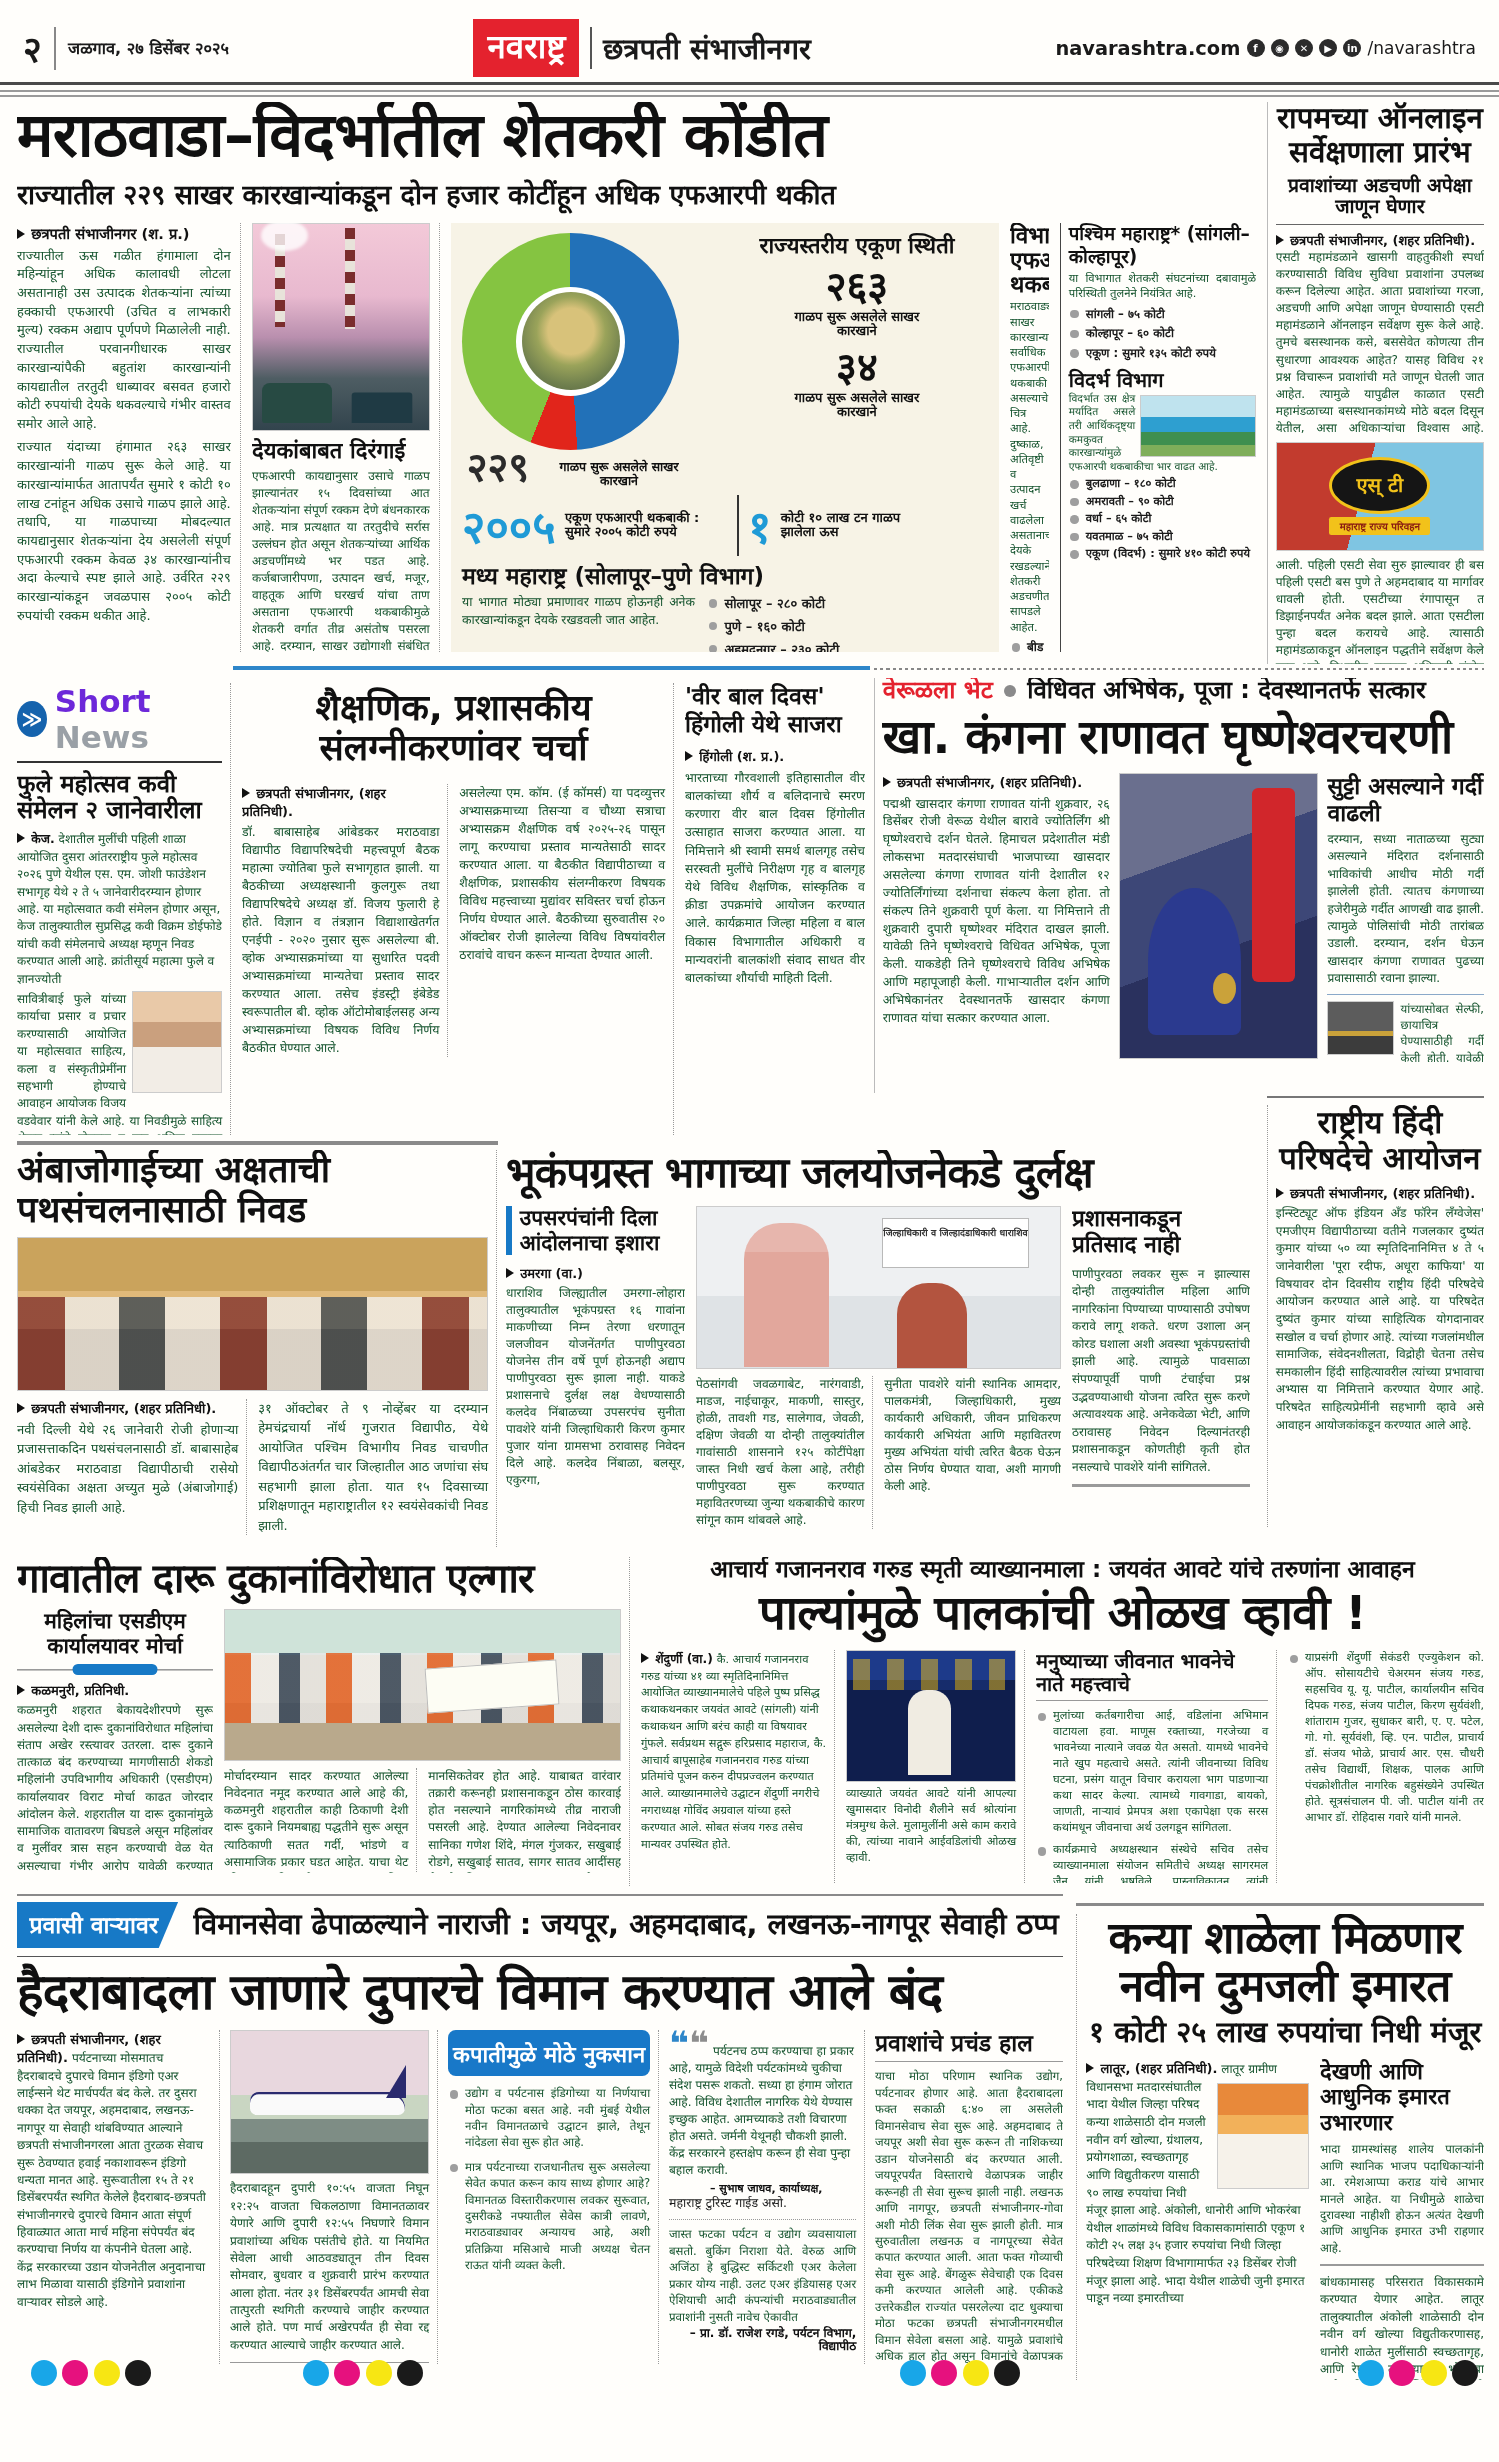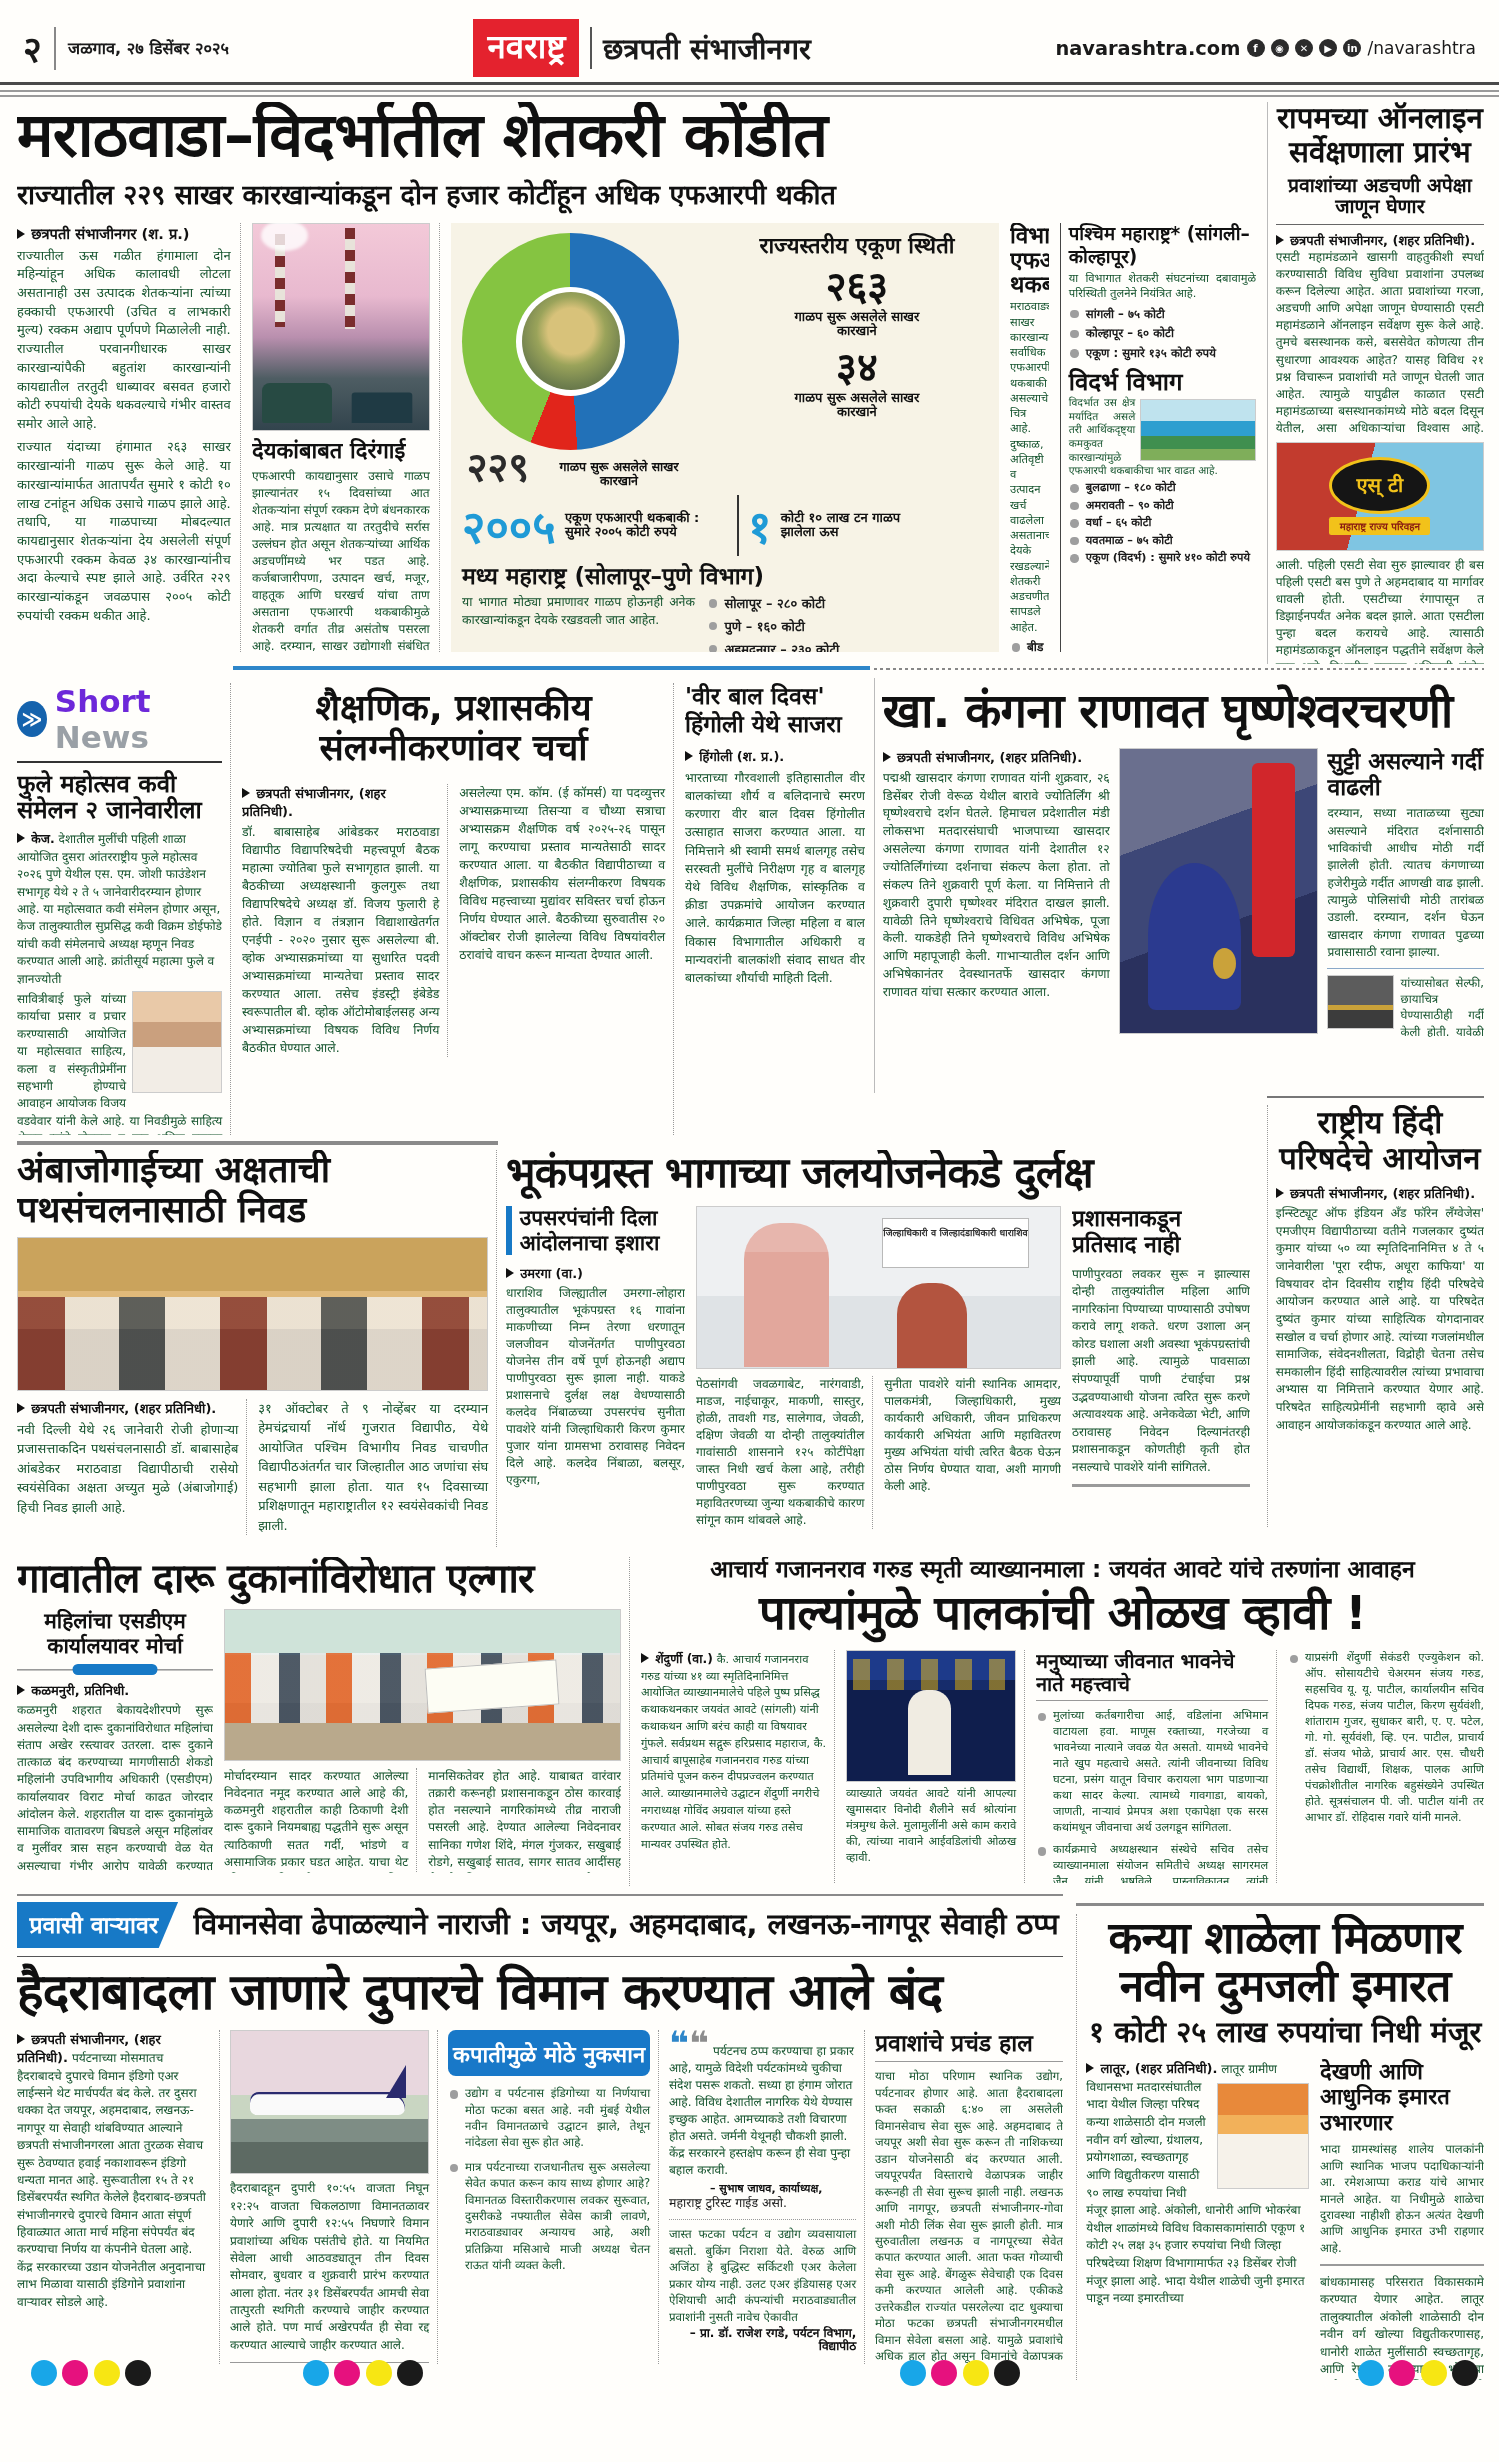--- a/index.html
+++ b/index.html
@@ -128,21 +128,21 @@
       </div>
 
       <div style="width:196px; border-left:1.6px solid #444; padding-left:7.8px; overflow:hidden;">
         <div class="hl" style="font-size:18.6px; line-height:1.2;">पश्चिम महाराष्ट्र* (सांगली–कोल्हापूर)</div>
         <div class="bodytx" style="font-size:11.3px; line-height:1.35; margin-top:3.1px;">या विभागात शेतकरी संघटनांच्या दबावामुळे परिस्थिती तुलनेने नियंत्रित आहे.</div>
         <ul class="biglist" style="font-size:11.6px; line-height:1.7; margin-top:3.1px;">
           <li>सांगली – ७५ कोटी</li>
           <li>कोल्हापूर – ६० कोटी</li>
           <li>एकूण : सुमारे १३५ कोटी रुपये</li>
         </ul>
-        <div class="hl" style="font-size:24px; margin-top:6.2px;">विदर्भ विभाग</div>
+        <div class="hl" style="font-size:20px; margin-top:6.2px;">विदर्भ विभाग</div>
         <div class="photo" style="width:116px; height:62px; float:right; margin:3.1px 0 3.1px 4.7px; background:linear-gradient(180deg,#bfe3ee 0 35%,#2e9fd0 35% 60%,#3f8f4f 60% 82%,#7fae5a 82% 100%);"></div>
         <div class="bodytx" style="font-size:10.5px; line-height:1.3;">विदर्भात उस क्षेत्र मर्यादित असले तरी आर्थिकदृष्ट्या कमकुवत कारखान्यांमुळे एफआरपी थकबाकीचा भार वाढत आहे.</div>
         <ul class="biglist" style="font-size:11.3px; line-height:1.55; margin-top:1.6px;">
           <li>बुलढाणा – १८० कोटी</li>
           <li>अमरावती – ९० कोटी</li>
           <li>वर्धा – ६५ कोटी</li>
           <li>यवतमाळ – ७५ कोटी</li>
           <li style="font-weight:bold;">एकूण (विदर्भ) : सुमारे ४१० कोटी रुपये</li>
         </ul>
       </div>
@@ -202,20 +202,25 @@
 
   <div class="art" style="left:685px; top:683px; width:180px; height:452px;">
     <div class="hl" style="font-size:23px; line-height:1.2;">'वीर बाल दिवस' हिंगोली येथे साजरा</div>
     <div style="margin-top:9.3px;">
       <span class="byline" style="font-size:13px;">हिंगोली (श. प्र.).</span>
       <div class="bodytx" style="font-size:12.4px; line-height:1.47; margin-top:3.1px;">भारताच्या गौरवशाली इतिहासातील वीर बालकांच्या शौर्य व बलिदानाचे स्मरण करणारा वीर बाल दिवस हिंगोलीत उत्साहात साजरा करण्यात आला. या निमित्ताने श्री स्वामी समर्थ बालगृह तसेच सरस्वती मुलींचे निरीक्षण गृह व बालगृह येथे विविध शैक्षणिक, सांस्कृतिक व क्रीडा उपक्रमांचे आयोजन करण्यात आले. कार्यक्रमात जिल्हा महिला व बाल विकास विभागातील अधिकारी व मान्यवरांनी बालकांशी संवाद साधत वीर बालकांच्या शौर्याची माहिती दिली.</div>
     </div>
   </div>
 
   <div class="art" style="left:874px; top:678px; width:610px; height:415px; border-left:0.8px solid #bbb; padding-left:7.8px;">
+    <div style="display:flex; align-items:center; gap:11px;">
+      <span class="hl" style="color:#e4222e; font-size:24px;">वेरूळला भेट</span>
+      <span style="width:12.4px; height:12.4px; border-radius:50%; background:#8a8a8a; display:inline-block;"></span>
+      <span class="hl" style="font-size:24px;">विधिवत अभिषेक, पूजा : देवस्थानतर्फे सत्कार</span>
+    </div>
     <div class="hl" style="font-size:47px; margin-top:7.8px; letter-spacing:-0.8px;">खा. कंगना राणावत घृष्णेश्वरचरणी</div>
     <div style="display:flex; gap:9.3px; margin-top:11px; height:289px;">
       <div style="width:227px; overflow:hidden;">
         <span class="byline" style="font-size:13px;">छत्रपती संभाजीनगर, (शहर प्रतिनिधी).</span>
         <div class="bodytx" style="font-size:12.4px; line-height:1.44; margin-top:3.1px;">पद्मश्री खासदार कंगणा राणावत यांनी शुक्रवार, २६ डिसेंबर रोजी वेरूळ येथील बारावे ज्योतिर्लिंग श्री घृष्णेश्वराचे दर्शन घेतले. हिमाचल प्रदेशातील मंडी लोकसभा मतदारसंघाची भाजपाच्या खासदार असलेल्या कंगणा राणावत यांनी देशातील १२ ज्योतिर्लिंगांच्या दर्शनाचा संकल्प केला होता. तो संकल्प तिने शुक्रवारी पूर्ण केला. या निमित्ताने ती शुक्रवारी दुपारी घृष्णेश्वर मंदिरात दाखल झाली. यावेळी तिने घृष्णेश्वराचे विधिवत अभिषेक, पूजा केली. याकडेही तिने घृष्णेश्वराचे विविध अभिषेक आणि महापूजाही केली. गाभाऱ्यातील दर्शन आणि अभिषेकानंतर देवस्थानतर्फे खासदार कंगणा राणावत यांचा सत्कार करण्यात आला.</div>
       </div>
       <div class="photo" style="width:199px; height:286px; background:linear-gradient(160deg,#6a6f8e 0 30%,#3d4777 30% 60%,#2a315e 60% 100%);">
         <div style="position:absolute; right:22px; top:14px; width:43px; height:194px; background:#d1262b; border-radius:6.2px;"></div>
         <div style="position:absolute; left:28px; bottom:23px; width:93px; height:147px; background:#2b3a8f; border-radius:50% 50% 7.8px 7.8px;"></div>
         <div style="position:absolute; left:93px; bottom:54px; width:23px; height:31px; background:#caa23a; border-radius:50%;"></div>

